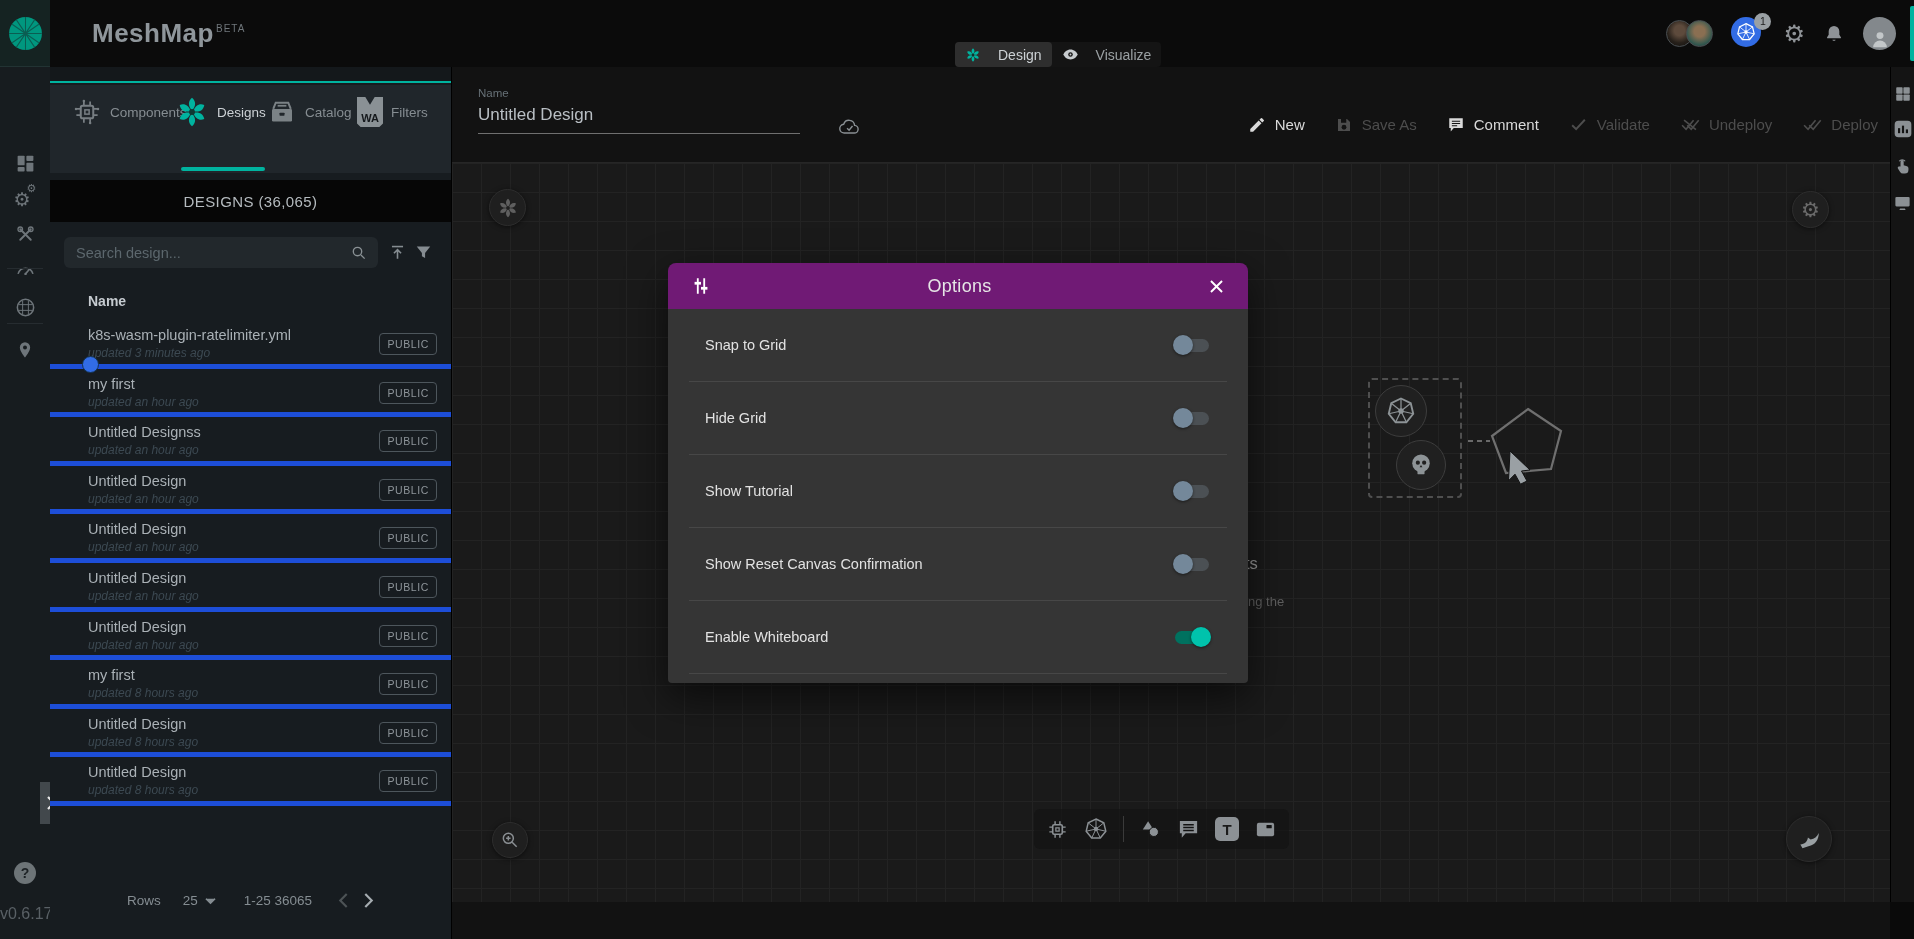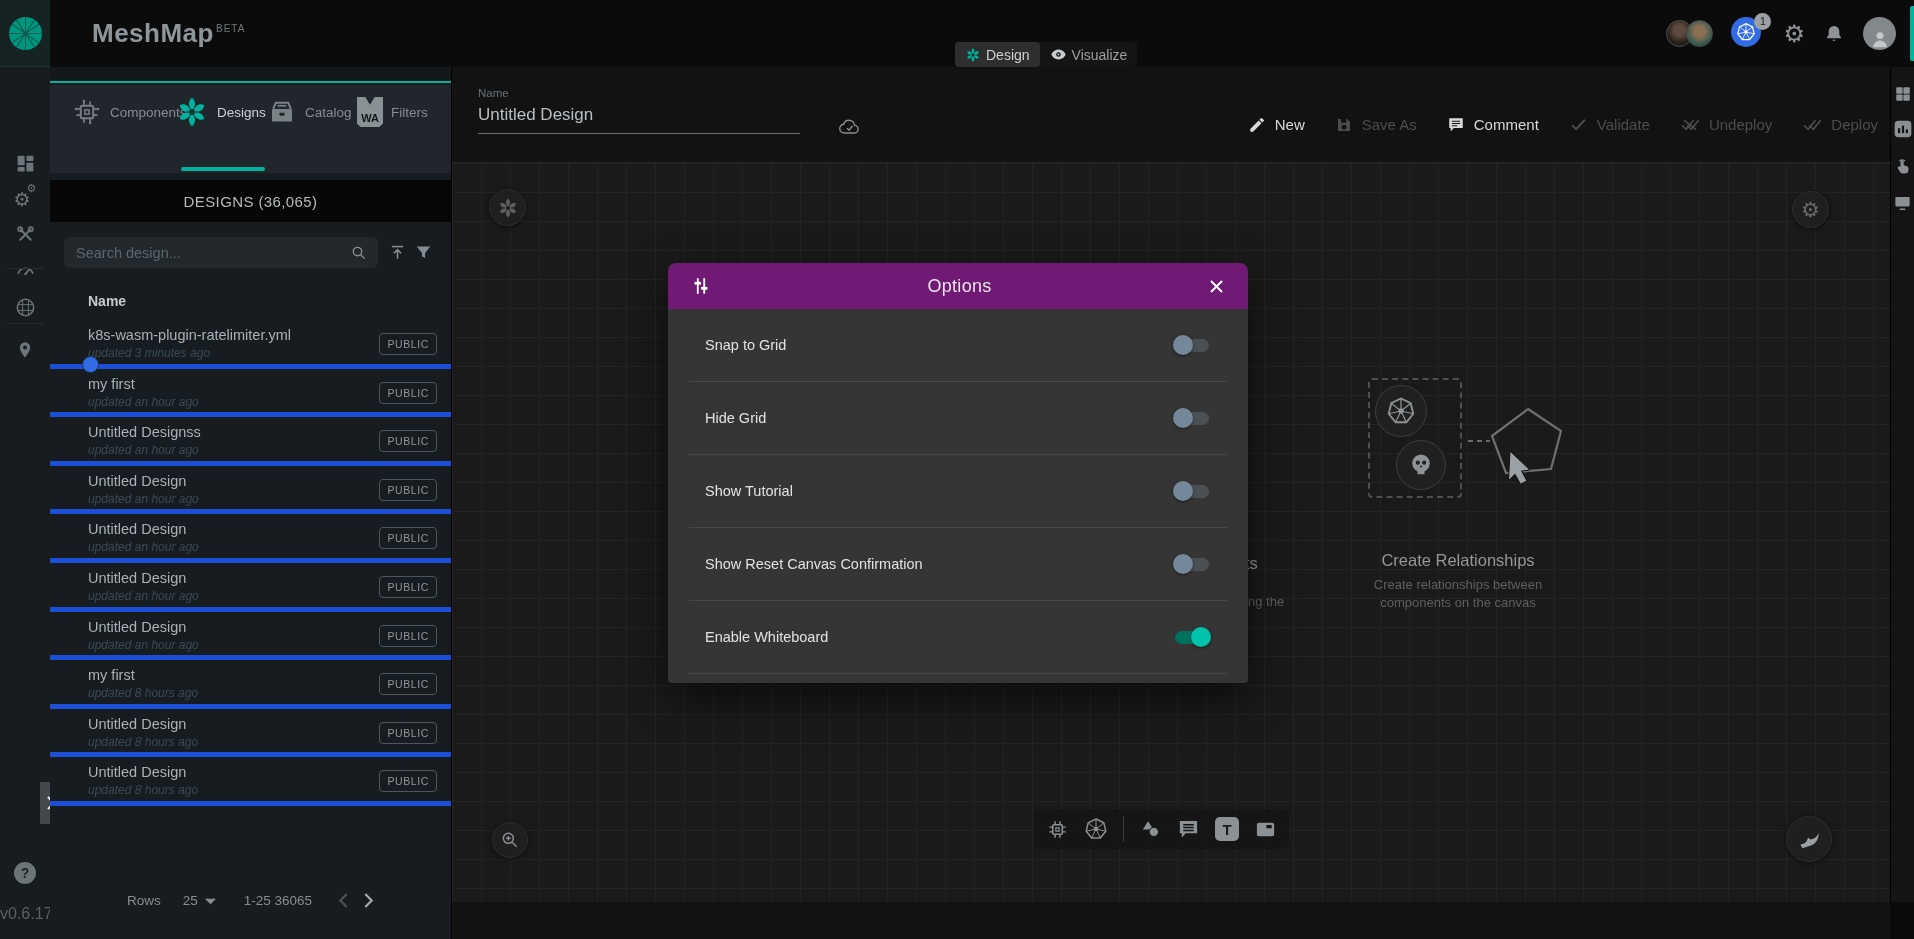--- a/index.html
+++ b/index.html
@@ -7,21 +7,21 @@
   body { font-family:"Liberation Sans", sans-serif; }
   #app { position:relative; width:1914px; height:939px; background:#0a0a0a; overflow:hidden; }
   svg { display:block; }
 
   
   .topbar { position:absolute; left:0; top:0; width:1914px; height:67px; background:#0b0b0b; z-index:30; }
   .logo-cell { position:absolute; left:0; top:0; width:50px; height:67px; background:#152322; border-bottom:1px solid #233; display:flex; align-items:center; justify-content:center; }
   .brand { position:absolute; left:92px; top:18px; color:#8f969b; font-size:26px; font-weight:bold; letter-spacing:.5px; }
   .brand sup { font-size:10px; font-weight:normal; color:#6f767b; letter-spacing:1px; margin-left:2px; }
   .mode-switch { position:absolute; left:955px; top:42px; height:25px; display:flex; background:#141414; border-radius:4px; }
-  .mode-btn { display:flex; align-items:center; gap:5px; padding:0 10px; border-radius:4px; font-size:14px; color:#9aa0a3; cursor:default; }
+  .mode-btn { display:flex; align-items:center; gap:17px; padding:0 10px; border-radius:4px; font-size:14px; color:#9aa0a3; cursor:default; }
   .mode-btn.active { background:#2e2e2e; color:#ccd1d4; }
   .top-right { position:absolute; right:18px; top:0; height:67px; display:flex; align-items:center; gap:18px; }
   .collab-avatars { display:flex; }
   .cav { width:27px; height:27px; border-radius:50%; border:1.5px solid #4a4f52; }
   .cav.a1 { background:radial-gradient(circle at 50% 38%, #5d4a3c 0 26%, #26201a 62%, #131110 100%); }
   .cav.a2 { background:radial-gradient(circle at 50% 42%, #8a6f52 0 28%, #33584f 68%, #1d2e2b 100%); margin-left:-7px; }
   .k8s-wrap { position:relative; width:34px; height:34px; }
   .k8s-circle { width:30px; height:30px; border-radius:50%; display:flex; align-items:center; justify-content:center; }
   .k8s-badge { position:absolute; right:-6px; top:-4px; width:17px; height:17px; border-radius:50%; background:#9aa0a4; color:#1c1c1c; font-size:10.5px; display:flex; align-items:center; justify-content:center; }
   .hicon { color:#8f9397; }
@@ -289,27 +289,20 @@
       </div>
     </div>
     <div class="pentagon-ill">
       <svg width="110" height="95" viewBox="0 0 110 95">
           <path d="M2 38 H24" stroke="#6a6a6a" stroke-width="2" stroke-dasharray="5 4"></path>
           <polygon points="62,6 95,28 85,66 40,70 26,33" fill="none" stroke="#6f6f6f" stroke-width="2.2"></polygon>
           <path d="M44 48 l20 19 -8.5 1 5.5 10 -6.5 3.2 -5.5-10 -6.5 6.5 Z" fill="#9aa0a4" stroke="#121212" stroke-width="1"></path>
         </svg>
     </div>
 
-    <div class="hint">
-      <div class="hint-title">Create Relationships</div>
-      <div class="hint-desc">
-        <span>Create relationships between</span><br>
-        <span>components on the canvas</span>
-      </div>
-    </div>
     <div class="frag-title">ts</div>
     <div class="frag-desc">ng the</div>
   </div>
 
   <div class="right-dock">
     <span>
         <svg width="18" height="18" viewBox="0 0 24 24">
           <g fill="currentColor">
             <rect x="3" y="3" width="8.5" height="8.5" rx="1"></rect>
             <rect x="12.5" y="3" width="8.5" height="8.5" rx="1"></rect>

